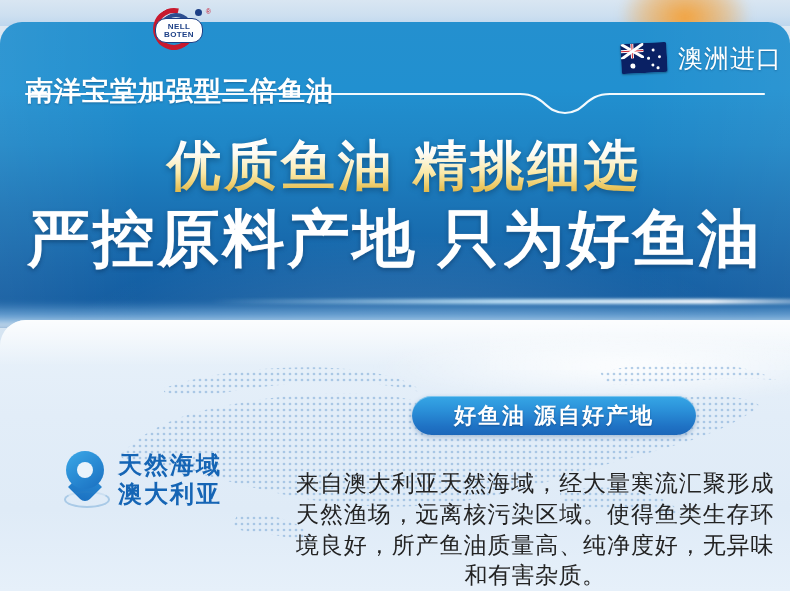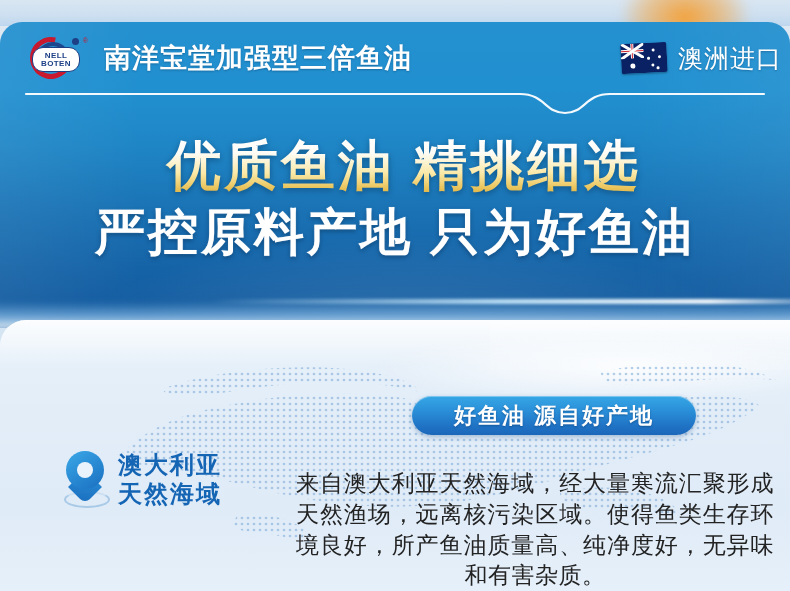--- a/index.html
+++ b/index.html
@@ -52,21 +52,21 @@
     filter:blur(1.6px);
   }
 
   
   .header-band{
     position:absolute;left:0;top:22px;width:790px;height:72px;
     display:flex;align-items:center;
     z-index:6;
   }
   .brand{
-    display:flex;align-items:center;gap:16px;margin-left:26px;
+    display:flex;align-items:center;gap:22px;margin-left:26px;flex-direction:column;
   }
   .logo-mark{
     position:relative;width:62px;height:44px;flex:none;
   }
   .logo-mark .ring{
     position:absolute;left:4px;top:1px;width:42px;height:42px;
     border:5px solid #c8192e;border-radius:50%;
     border-top-color:#c8192e;border-left-color:#c8192e;border-bottom-color:#c8192e;
     border-right-color:transparent;
     transform:rotate(-32deg);
@@ -143,21 +143,21 @@
   .headline .l1{
     font-size:54px;font-weight:bold;letter-spacing:3px;line-height:1.16;
     background:linear-gradient(180deg,#ffffff 0%,#fdfcf6 30%,#fbe9a8 62%,#e9c35a 86%,#d8ab38 100%);
     -webkit-background-clip:text;background-clip:text;
     color:transparent;-webkit-text-fill-color:transparent;
     filter:drop-shadow(0 2px 3px rgba(0,35,70,.45));
     padding-left:18px;
   }
   .headline .l2{
     margin-top:6px;
-    font-size:50px;font-weight:bold;letter-spacing:3px;line-height:1.16;
+    font-size:62px;font-weight:bold;letter-spacing:3px;line-height:1.16;
     color:#ffffff;
     text-shadow:0 2px 4px rgba(0,35,70,.45), 0 0 1px rgba(180,215,245,.9);
   }
 
   
   .lower{
     position:absolute;left:0;top:320px;width:790px;height:271px;
     background:linear-gradient(180deg,#e9f2fa 0%,#e2edf8 35%,#dfebf7 70%,#e6f0fa 100%);
     border-radius:26px 0 0 0;
     overflow:hidden;
@@ -336,20 +336,20 @@
   </div>
 
   <div class="loc">
     <div class="pin">
       <div class="tip"></div>
       <div class="body"></div>
       <div class="hole"></div>
       <div class="shadow"></div>
     </div>
     <div class="loc-text">
+      <span>天然海域</span>
       <span>澳大利亚</span>
-      <span>天然海域</span>
     </div>
   </div>
 
   <div class="para">来自澳大利亚天然海域，经大量寒流汇聚形成天然渔场，远离核污染区域。使得鱼类生存环境良好，所产鱼油质量高、纯净度好，无异味和有害杂质。</div>
 
 </div>
 
 </body></html>

